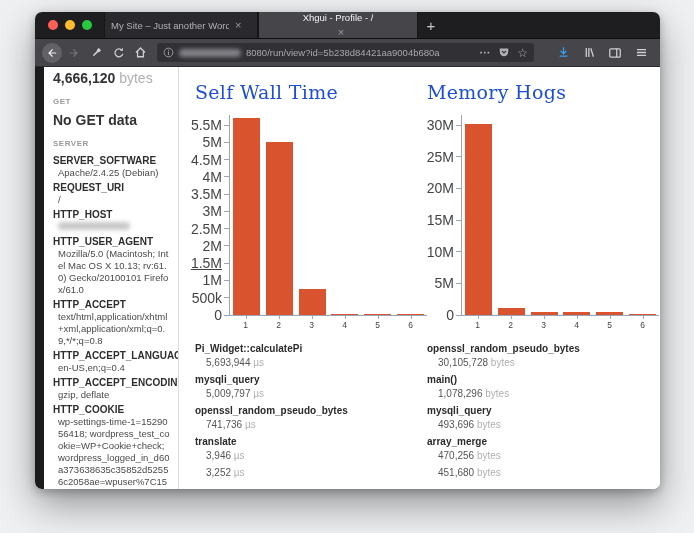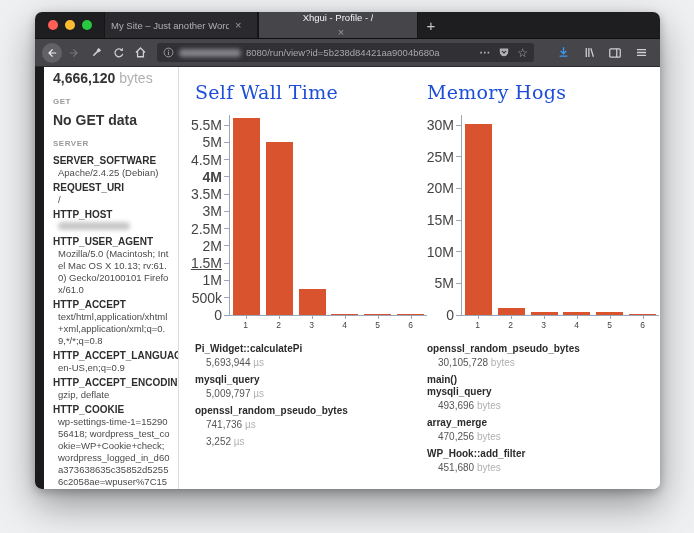--- a/index.html
+++ b/index.html
@@ -198,42 +198,42 @@
           <dd>Apache/2.4.25 (Debian)</dd>
           <dt>REQUEST_URI</dt>
           <dd>/</dd>
           <dt>HTTP_HOST</dt>
           <dd><span class="redacted"></span></dd>
           <dt>HTTP_USER_AGENT</dt>
           <dd>Mozilla/5.0 (Macintosh; Intel Mac OS X 10.13; rv:61.0) Gecko/20100101 Firefox/61.0</dd>
           <dt>HTTP_ACCEPT</dt>
           <dd>text/html,application/xhtml+xml,application/xml;q=0.9,*/*;q=0.8</dd>
           <dt>HTTP_ACCEPT_LANGUAGE</dt>
-          <dd>en-US,en;q=0.9</dd>
+          <dd>en-US,en;q=0.4</dd>
           <dt>HTTP_ACCEPT_ENCODING</dt>
           <dd>gzip, deflate</dd>
           <dt>HTTP_COOKIE</dt>
           <dd>wp-settings-time-1=1529056418; wordpress_test_cookie=WP+Cookie+check; wordpress_logged_in_d60a373638635c35852d52556c2058ae=wpuser%7C1529229217%7C7G1fMhYHbyxSqJFrIM9PvIVCKi66dzh1serUOYCdoLp%7Cb3ef5aa29492dea49bddd038ea28bb0a41dba8f5c48ceb028b8</dd>
         </dl>
     </aside>
 
     <main class="main">
       <section class="col">
         <h2 class="chart-title">Self Wall Time</h2>
         <div class="chart">
           <div class="ylabels">
               <div class="ytick" style="bottom: -5px;">0</div>
               <div class="ytick" style="bottom: 12.2727px;">500k</div>
               <div class="ytick" style="bottom: 29.5455px;">1M</div>
               <div class="ytick" style="bottom: 46.8182px; text-decoration: underline;">1.5M</div>
               <div class="ytick" style="bottom: 64.0909px;">2M</div>
               <div class="ytick" style="bottom: 81.3636px;">2.5M</div>
               <div class="ytick" style="bottom: 98.6364px;">3M</div>
               <div class="ytick" style="bottom: 115.909px;">3.5M</div>
-              <div class="ytick" style="bottom: 133.182px; font-weight: bold;">4M</div>
+              <div class="ytick" style="bottom: 133.182px;">4M</div>
               <div class="ytick" style="bottom: 150.455px;">4.5M</div>
               <div class="ytick" style="bottom: 167.727px;">5M</div>
               <div class="ytick" style="bottom: 185px;">5.5M</div>
             </div>
           <div class="plotwrap">
             <div class="plot">
                 <div class="bar" style="height: 196.7px; left: 1.5%; width: 13.6667%; background: rgb(217, 84, 46);"></div>
                 <div class="bar" style="height: 173.066px; left: 18.1667%; width: 13.6667%; background: rgb(217, 84, 46);"></div>
                 <div class="bar" style="height: 25.6236px; left: 34.8333%; width: 13.6667%; background: rgb(217, 84, 46);"></div>
                 <div class="bar" style="height: 1px; left: 51.5%; width: 13.6667%; background: rgb(217, 84, 46);"></div>
@@ -255,20 +255,24 @@
               <div class="fn-name">Pi_Widget::calculatePi</div>
               <div class="fn-val"><span>5,693,944</span><span class="unit"> µs</span></div>
             </li>
             <li>
               <div class="fn-name">mysqli_query</div>
               <div class="fn-val"><span>5,009,797</span><span class="unit"> µs</span></div>
             </li>
             <li>
               <div class="fn-name">openssl_random_pseudo_bytes</div>
               <div class="fn-val"><span>741,736</span><span class="unit"> µs</span></div>
+            </li>
+            <li>
+              <div class="fn-name">translate</div>
+              <div class="fn-val"><span>3,946</span><span class="unit"> µs</span></div>
             </li>
             <li>
               <div class="fn-val"><span>3,252</span><span class="unit"> µs</span></div>
             </li>
           </ul>
       </section>
 
       <section class="col">
         <h2 class="chart-title">Memory Hogs</h2>
         <div class="chart">
@@ -300,30 +304,30 @@
               </div>
           </div>
         </div>
         <ul class="fn-list">
             <li>
               <div class="fn-name">openssl_random_pseudo_bytes</div>
               <div class="fn-val"><span>30,105,728</span><span class="unit"> bytes</span></div>
             </li>
             <li>
               <div class="fn-name">main()</div>
+              <div class="fn-val"><span>1,078,296</span><span class="unit"> bytes</span></div>
             </li>
             <li>
               <div class="fn-name">mysqli_query</div>
               <div class="fn-val"><span>493,696</span><span class="unit"> bytes</span></div>
             </li>
             <li>
               <div class="fn-name">array_merge</div>
               <div class="fn-val"><span>470,256</span><span class="unit"> bytes</span></div>
             </li>
             <li>
-              <div class="fn-name">WP_Hook::add_filter</div>
               <div class="fn-val"><span>451,680</span><span class="unit"> bytes</span></div>
             </li>
           </ul>
       </section>
     </main>
   </div>
 </div>
 
 </body></html>

